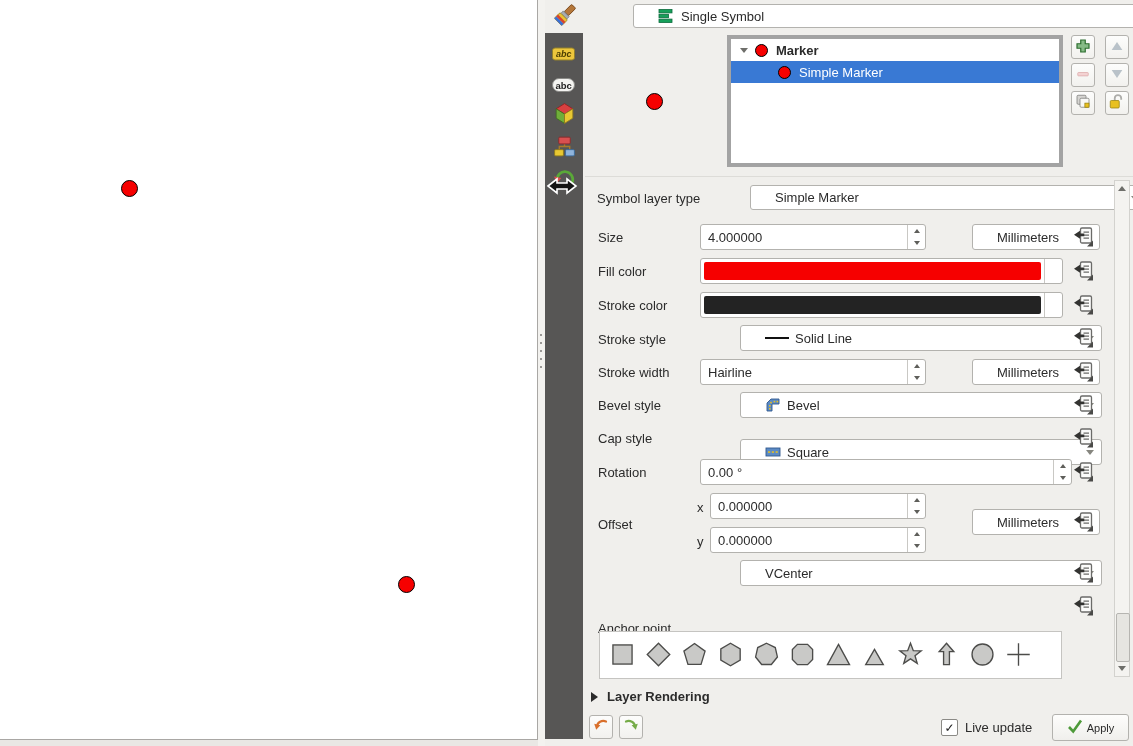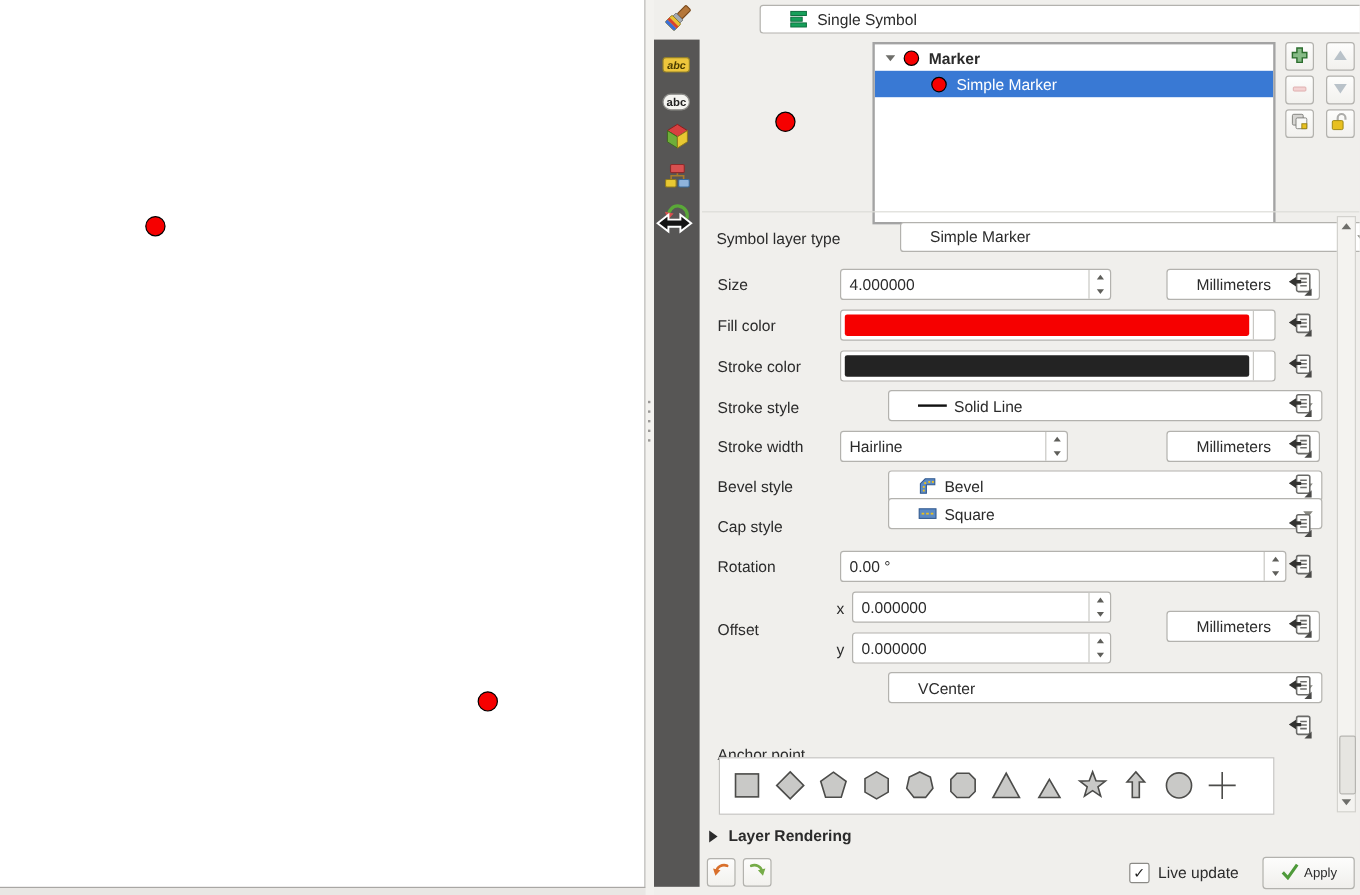--- a/index.html
+++ b/index.html
@@ -40,22 +40,22 @@
   .colorbtn .swatch{position:absolute;left:3px;top:3px;bottom:3px;right:21px;border-radius:2px;}
   .colorbtn .dropzone{position:absolute;right:0;top:0;bottom:0;width:17px;
       border-left:1px solid #c9c8c4;display:flex;align-items:center;justify-content:center;}
   .label{position:absolute;white-space:nowrap;}
   .ovr{position:absolute;width:24px;height:24px;background:transparent;border:none;padding:0;
       display:flex;align-items:center;justify-content:center;cursor:default;}
   .btn24{position:absolute;width:24px;height:24px;border:1px solid #b3b2ae;border-radius:3px;
       background:linear-gradient(#fdfdfc,#f2f1ee);box-sizing:border-box;
       display:flex;align-items:center;justify-content:center;}
   
-  #tree{position:absolute;left:182px;top:35px;width:336px;height:152px;background:#fff;
-      border:2px solid #a3a3a3;box-sizing:border-box;overflow:hidden;}
+  #tree{position:absolute;left:182px;top:35px;width:336px;height:132px;background:#fff;
+      border:4px solid #a3a3a3;box-sizing:border-box;overflow:hidden;}
   .treerow{position:relative;height:22px;display:flex;align-items:center;}
   .tree-arrow{width:0;height:0;border-left:4px solid transparent;border-right:4px solid transparent;
       border-top:5px solid #6e6e6a;margin:0 7px 0 9px;}
   .treedot{width:13px;height:13px;border-radius:50%;border:1px solid #000;box-sizing:border-box;
       margin-right:8px;}
   
   #shapes{position:absolute;left:54px;top:631px;width:463px;height:48px;background:#fff;
       border:1px solid #c5c4c1;box-sizing:border-box;overflow:hidden;}
   .shape-row{display:flex;padding-left:4px;}
   .shape-cell{width:36px;height:37px;display:flex;align-items:center;justify-content:center;}
@@ -310,21 +310,21 @@
     <button class="ovr" style="left:526px;top:326px">
         <svg width="21" height="22" viewBox="0 0 21 22">
  <rect x="7.5" y="2" width="11" height="15" rx="1.5" fill="#fcfcfb" stroke="#6b6b69" stroke-width="1.3"></rect>
  <path d="M10.5 6.2 h5.5 M10.5 9.2 h5.5 M10.5 12.2 h5.5" stroke="#6b6b69" stroke-width="1.3"></path>
  <path d="M1 8.8 L7 4.8 V7.4 H11.3 V10.2 H7 V12.8 Z" fill="#333331"></path>
  <polygon points="14,20.5 20,20.5 20,14.5" fill="#4a4a48"></polygon>
 </svg>
       </button>
 
     <span class="label" style="left:53px;top:365px">Stroke width</span>
-    <div class="spin" style="left:155px;top:359px;width:190px">
+    <div class="spin" style="left:155px;top:359px;width:226px">
       <span>Hairline</span>
       <div class="spin-btns">
           <div>
             <span class="tri-up"></span>
           </div>
           <div>
             <span class="tri-down"></span>
           </div>
         </div>
     </div>
@@ -359,21 +359,21 @@
     <button class="ovr" style="left:526px;top:393px">
         <svg width="21" height="22" viewBox="0 0 21 22">
  <rect x="7.5" y="2" width="11" height="15" rx="1.5" fill="#fcfcfb" stroke="#6b6b69" stroke-width="1.3"></rect>
  <path d="M10.5 6.2 h5.5 M10.5 9.2 h5.5 M10.5 12.2 h5.5" stroke="#6b6b69" stroke-width="1.3"></path>
  <path d="M1 8.8 L7 4.8 V7.4 H11.3 V10.2 H7 V12.8 Z" fill="#333331"></path>
  <polygon points="14,20.5 20,20.5 20,14.5" fill="#4a4a48"></polygon>
 </svg>
       </button>
 
     <span class="label" style="left:53px;top:431px">Cap style</span>
-    <div class="combo" style="left:155px;top:415px;width:362px">
+    <div class="combo" style="left:155px;top:439px;width:362px">
       <span style="margin-right:6px;display:flex">
         <svg width="16" height="16" viewBox="0 0 16 16">
           <rect x="1" y="4" width="14" height="8" fill="#5b8ac5" stroke="#31598f" stroke-width="0.9"></rect>
           <rect x="3" y="7.3" width="2.2" height="1.5" fill="#e8c020"></rect>
             <rect x="6.8" y="7.3" width="2.2" height="1.5" fill="#e8c020"></rect>
           <rect x="10.6" y="7.3" width="2.2" height="1.5" fill="#e8c020"></rect>
         </svg>
       </span>
       <span>Square</span>
       <span class="arrow"></span>

